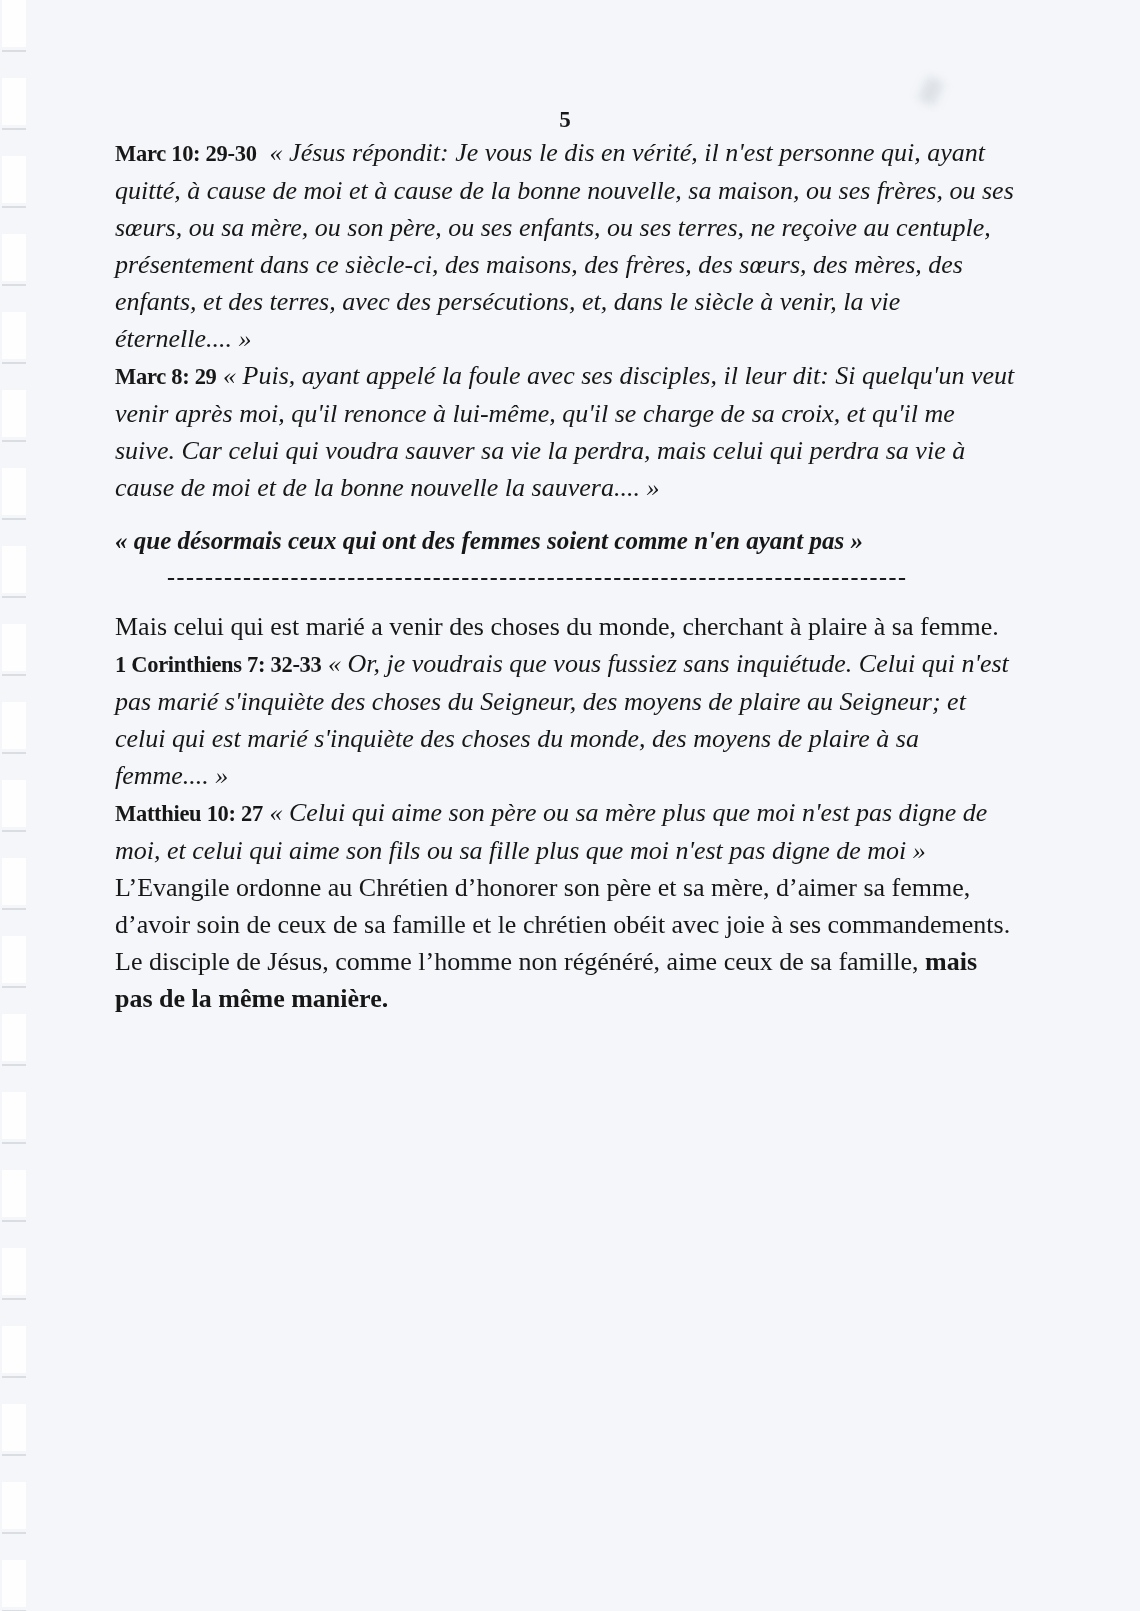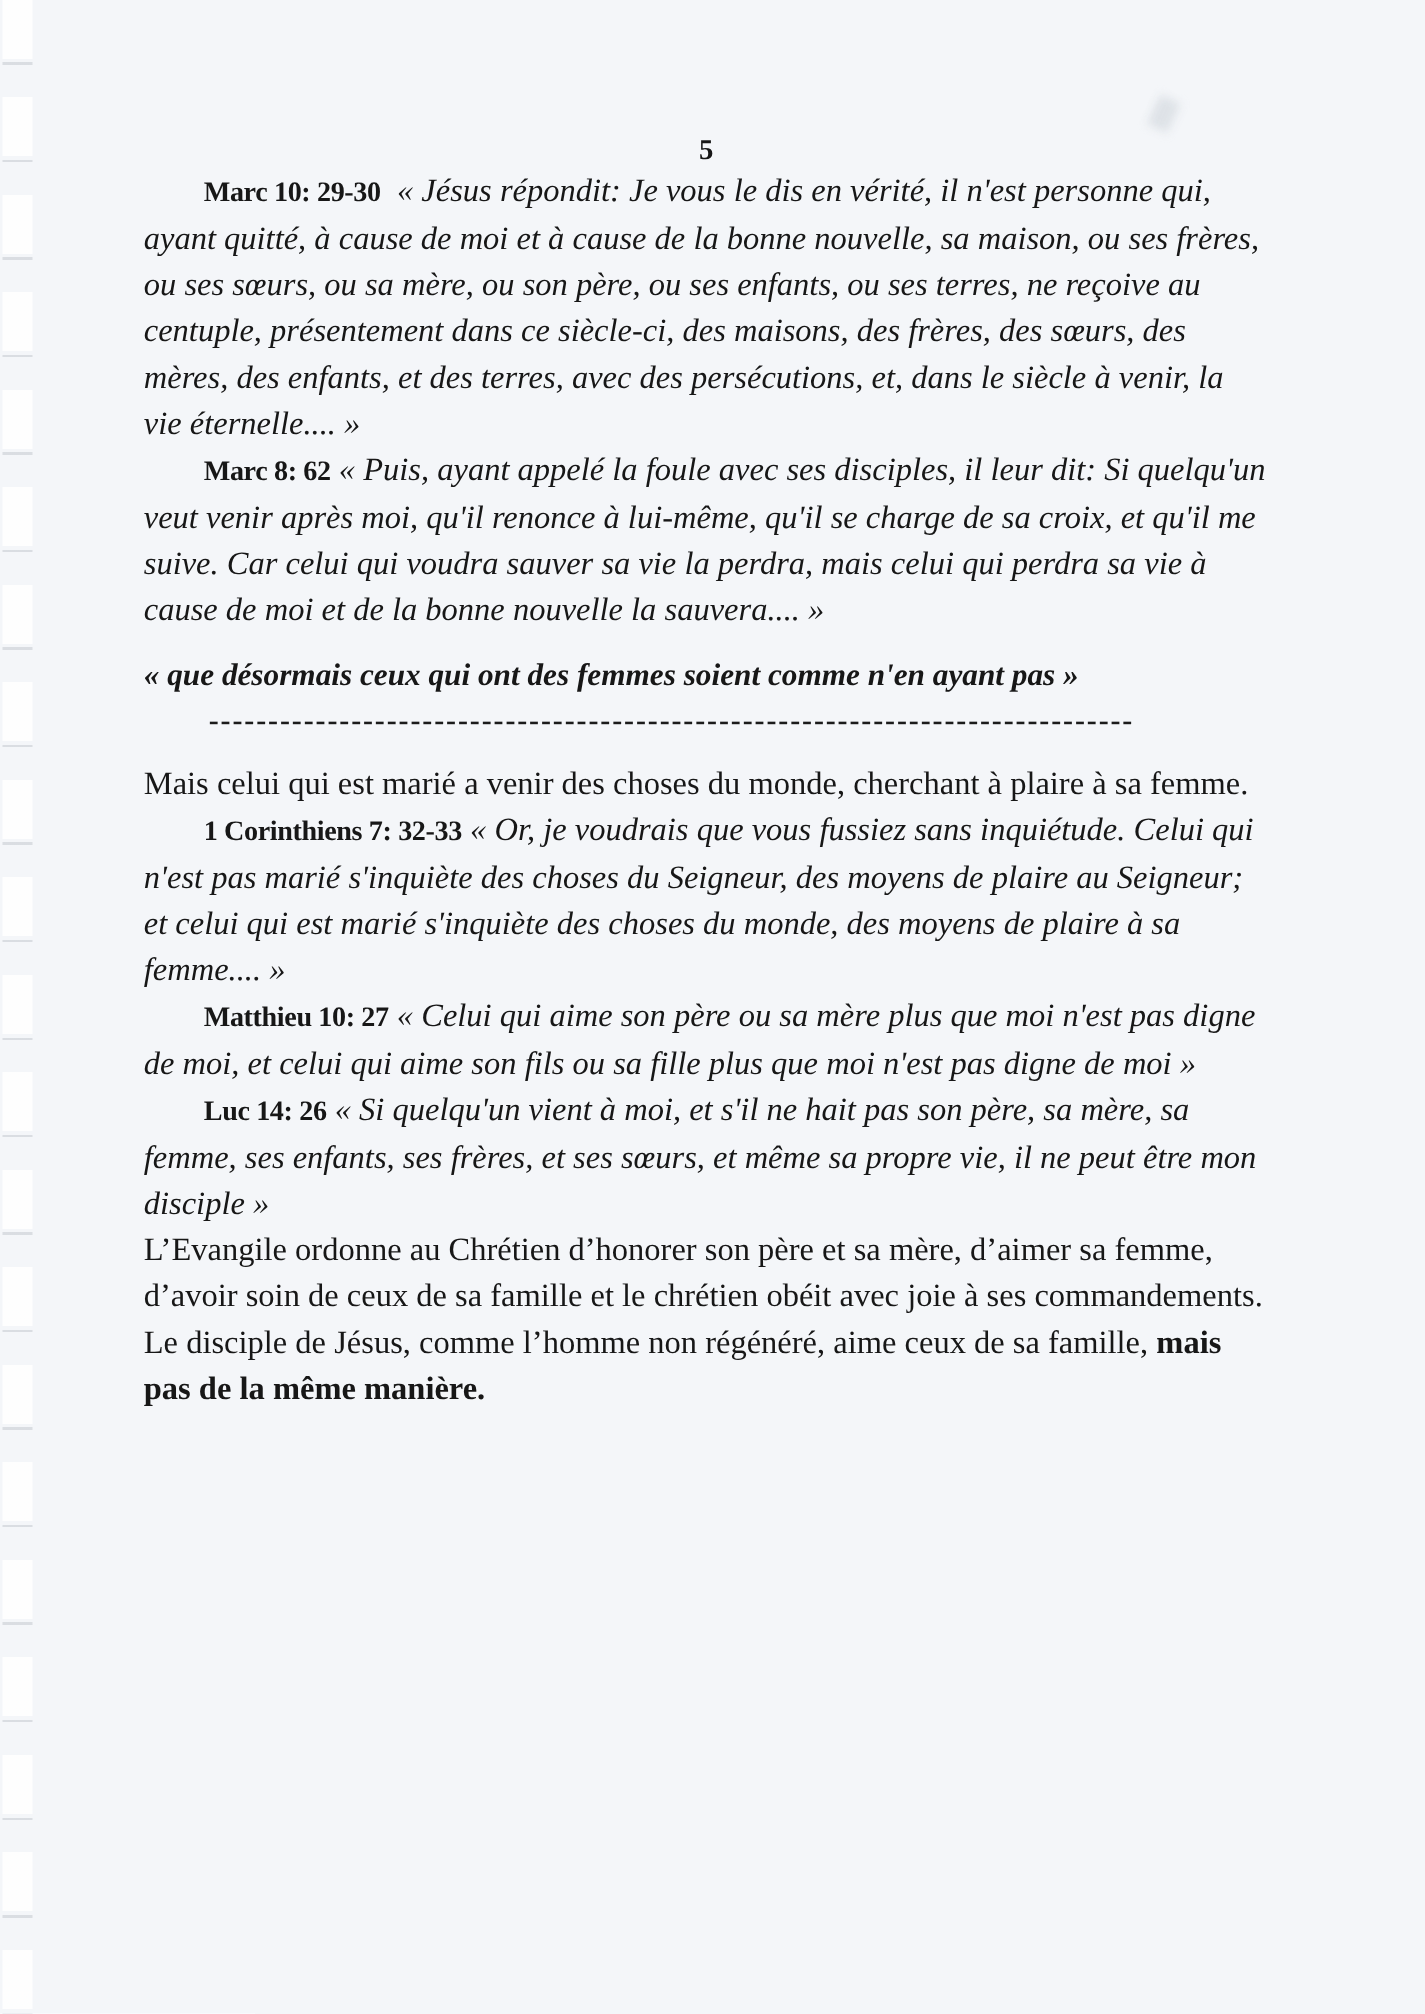--- a/index.html
+++ b/index.html
@@ -44,21 +44,20 @@
     font-weight: bold;
     font-size: 23px;
     line-height: 28px;
   }
   p { margin: 0; font-size: 26px; line-height: 37px; }
   .intro { margin-top: 14px; }
   .verse .ref {
     font-weight: bold;
     font-size: 22.5px;
     letter-spacing: -0.3px;
-    margin-left: 48px;
   }
   .verse .vtext { font-style: italic; }
   .bold-quote {
     margin-top: 18px;
     font-weight: bold;
     font-style: italic;
     font-size: 25px;
     line-height: 34px;
     font-family: Liberation Serif, serif;
   }
@@ -85,33 +84,32 @@
   <div class="binding-strip"></div>
   <div class="scan-smudge"></div>
 
   <div class="column">
 
     <div class="page-number">5</div>
 
 
     <p class="verse"><span class="ref">Marc 10: 29-30</span>&nbsp; <span class="vtext">« Jésus répondit: Je vous le dis en vérité, il n'est personne qui, ayant quitté, à cause de moi et à cause de la bonne nouvelle, sa maison, ou ses frères, ou ses sœurs, ou sa mère, ou son père, ou ses enfants, ou ses terres, ne reçoive au centuple, présentement dans ce siècle-ci, des maisons, des frères, des sœurs, des mères, des enfants, et des terres, avec des persécutions, et, dans le siècle à venir, la vie éternelle.... »</span></p>
 
-    <p class="verse"><span class="ref">Marc 8: 62</span> <span class="vtext">« Puis, ayant appelé la foule avec ses disciples, il leur dit: Si quelqu'un veut venir après moi, qu'il renonce à lui-même, qu'il se charge de sa croix, et qu'il me suive. Car celui qui voudra sauver sa vie la perdra, mais celui qui perdra sa vie à cause de moi et de la bonne nouvelle la sauvera.... »</span></p>
+    <p class="verse"><span class="ref">Marc 8: 29</span> <span class="vtext">« Puis, ayant appelé la foule avec ses disciples, il leur dit: Si quelqu'un veut venir après moi, qu'il renonce à lui-même, qu'il se charge de sa croix, et qu'il me suive. Car celui qui voudra sauver sa vie la perdra, mais celui qui perdra sa vie à cause de moi et de la bonne nouvelle la sauvera.... »</span></p>
 
     <p class="bold-quote">« que désormais ceux qui ont des femmes soient comme n'en ayant pas »</p>
 
     <div class="separator">------------------------------------------------------------------------------</div>
 
 
     <p class="para-mais">Mais celui qui est marié a venir des choses du monde, cherchant à plaire à sa femme.</p>
 
     <p class="verse"><span class="ref">1 Corinthiens 7: 32-33</span> <span class="vtext">« Or, je voudrais que vous fussiez sans inquiétude. Celui qui n'est pas marié s'inquiète des choses du Seigneur, des moyens de plaire au Seigneur; et celui qui est marié s'inquiète des choses du monde, des moyens de plaire à sa femme.... »</span></p>
 
     <p class="verse"><span class="ref">Matthieu 10: 27</span> <span class="vtext">« Celui qui aime son père ou sa mère plus que moi n'est pas digne de moi, et celui qui aime son fils ou sa fille plus que moi n'est pas digne de moi »</span></p>
 
-    <p class="verse"><span class="ref">Luc 14: 26</span> <span class="vtext">« Si quelqu'un vient à moi, et s'il ne hait pas son père, sa mère, sa femme, ses enfants, ses frères, et ses sœurs, et même sa propre vie, il ne peut être mon disciple »</span></p>
 
     <p>L’Evangile ordonne au Chrétien d’honorer son père et sa mère, d’aimer sa femme, d’avoir soin de ceux de sa famille et le chrétien obéit avec joie à ses commandements.</p>
 
     <p><span>Le disciple de Jésus, comme l’homme non régénéré, aime ceux de sa famille, </span><span class="bold-run">mais pas de la même manière.</span></p>
 
   </div>
 </div>
 
 </body></html>

